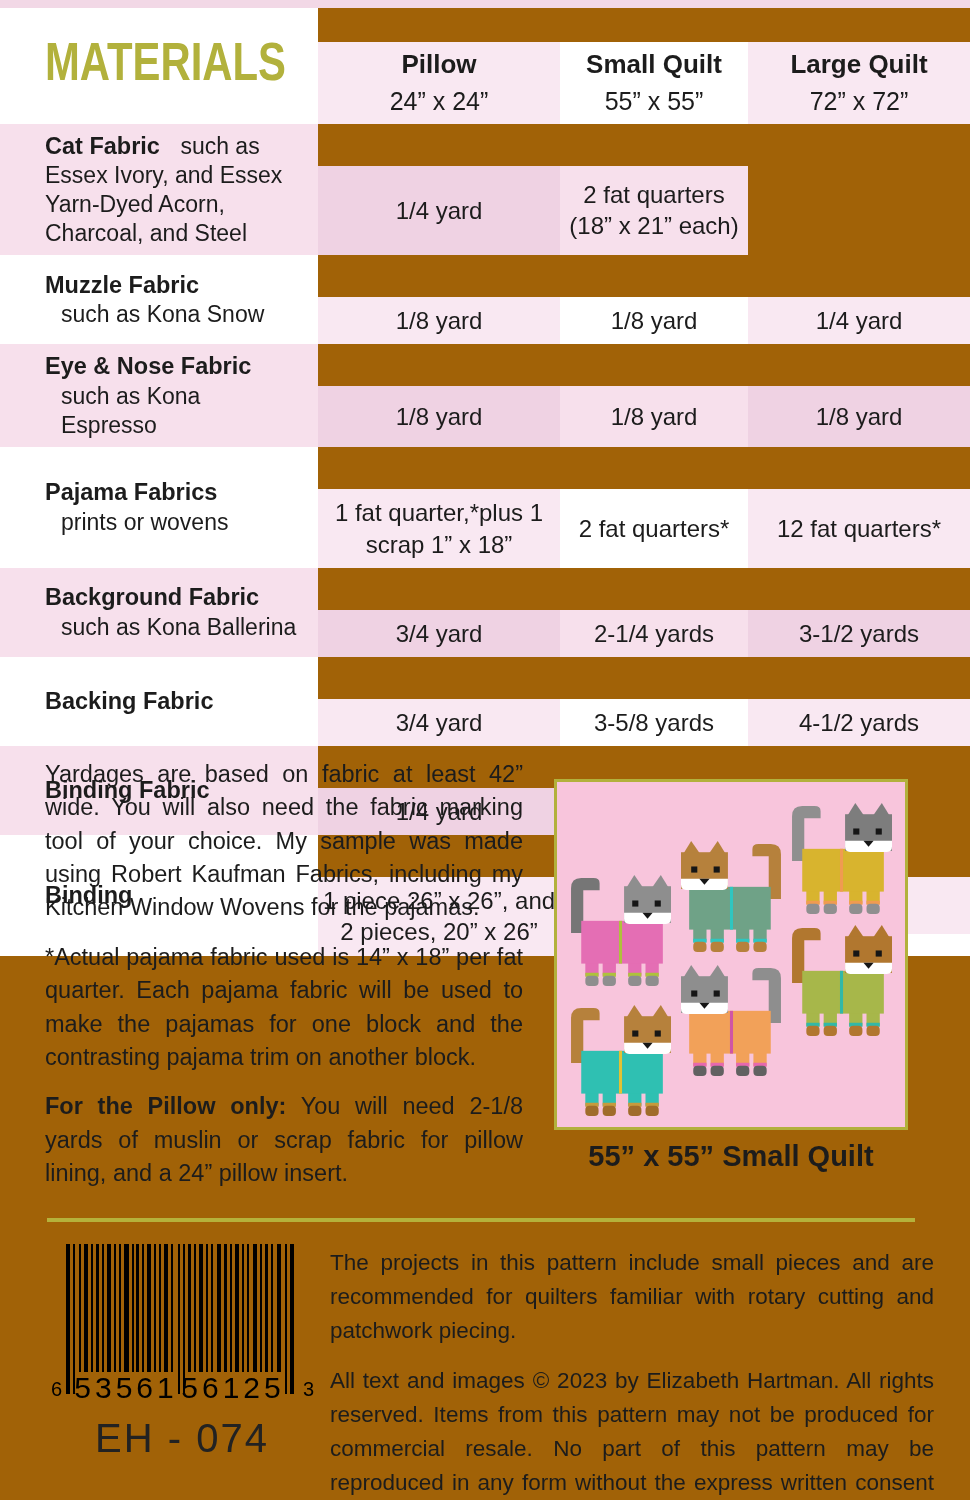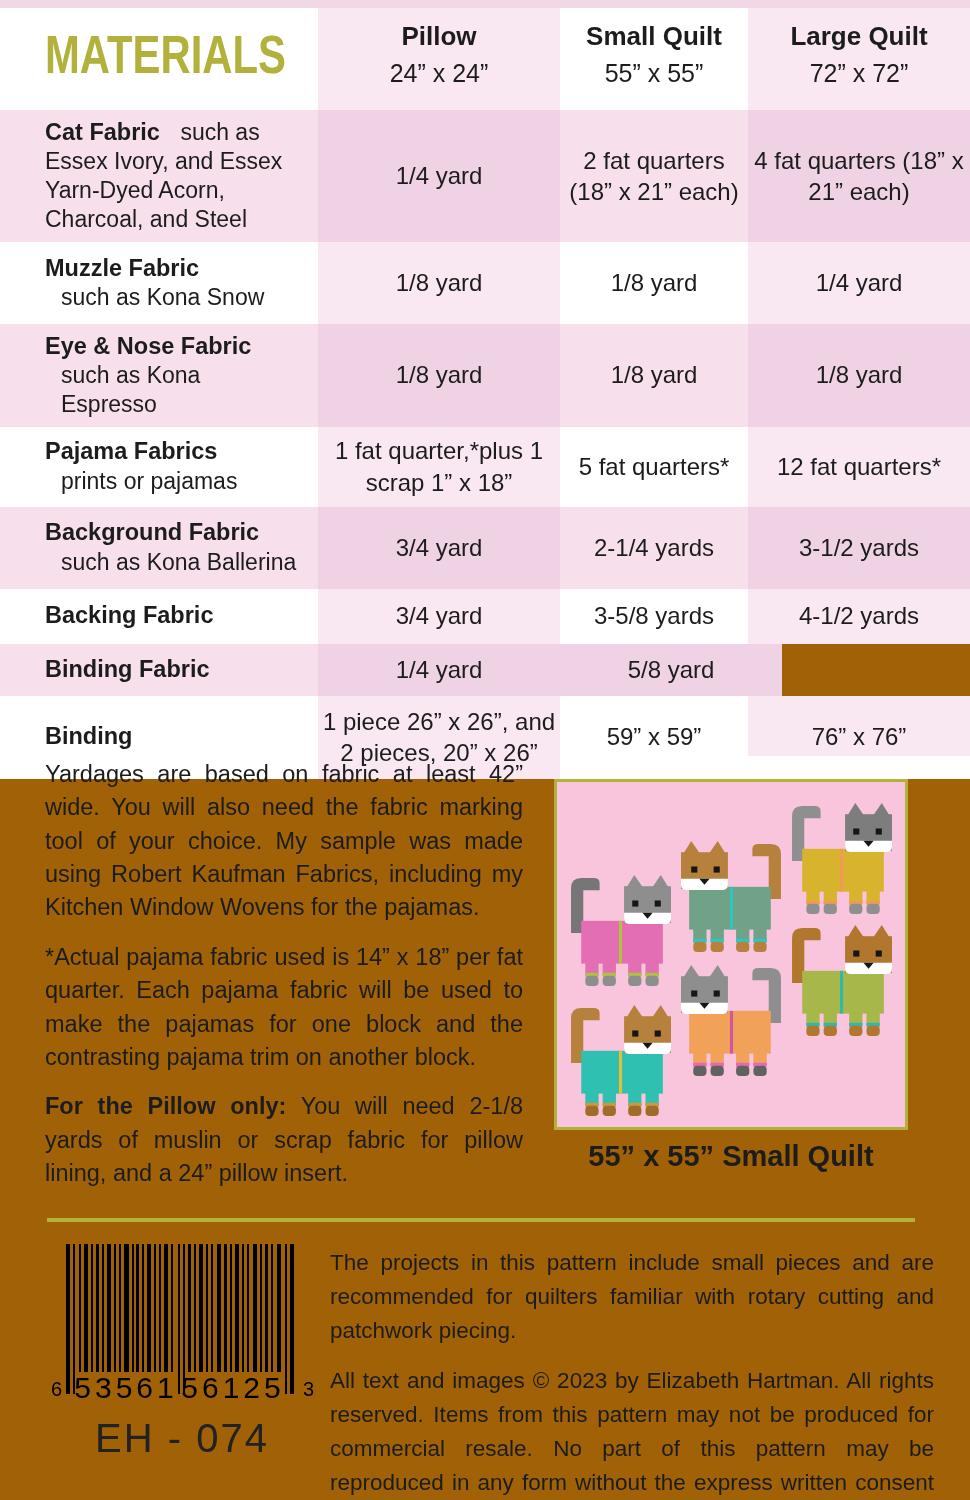--- a/index.html
+++ b/index.html
@@ -6,21 +6,21 @@
   .page{position:relative;width:970px;height:1500px;background:#a16207;overflow:hidden;
         font-family:"Liberation Sans",sans-serif;color:#1c1c1c;}
   .topstrip{position:absolute;top:0;left:0;width:970px;height:8px;background:#f2d8e6;z-index:3;}
 
   
   .mtable{position:absolute;top:0;left:0;width:970px;}
   .trow{display:flex;width:970px;}
   .cell{box-sizing:border-box;display:flex;flex-direction:column;justify-content:center;}
   .c1{width:318px;padding:8px 16px 8px 45px;align-items:flex-start;text-align:left;}
   .c2{width:242px;} .c3{width:188px;} .c4{width:222px;}
-  .vcell{align-items:center;text-align:center;padding:8px 2px;font-size:24px;line-height:1.3;}
+  .vcell{align-items:center;text-align:center;padding:8px 2px;font-size:24px;line-height:1.3;margin-top:42px;}
   .row-white .cell{background:#ffffff;}
   .row-pink  .cell{background:#f7e0ec;}
   .row-white .stripe{background:#f9e8f2;}
   .row-pink  .stripe{background:#efd2e3;}
   .short-stripe{background:linear-gradient(to bottom,#f9e8f2 0 72%,#ffffff 72%) !important;}
   .h-header{min-height:110px;} .h-cat{min-height:110px;} .h-muzzle{min-height:82px;}
   .h-eye{min-height:86px;} .h-pajama{min-height:80px;} .h-bg{min-height:82px;}
   .h-backing{min-height:55px;} .h-binding{min-height:52px;} .h-batting{min-height:83px;}
   .title{font-size:45px;font-weight:bold;color:#b2b13c;letter-spacing:0px;
          display:inline-block;transform:scale(0.93,1.18);transform-origin:left center;}
@@ -79,21 +79,20 @@
 
     <div class="trow row-pink h-cat">
       <div class="cell c1">
         <div>
           <span class="fabname">Cat Fabric</span>
           <span class="fabdesc">such as Essex Ivory, and Essex Yarn-Dyed Acorn, Charcoal, and Steel</span>
         </div>
       </div>
       <div class="cell c2 stripe vcell">1/4 yard</div>
       <div class="cell c3 vcell">2 fat quarters (18” x 21” each)</div>
-      <div class="cell c4 stripe vcell">4 fat quarters (18” x 21” each)</div>
     </div>
 
     <div class="trow row-white h-muzzle">
       <div class="cell c1">
         <div>
           <span class="fabname blockdesc">Muzzle Fabric</span>
           <span class="fabdesc blockdesc">such as Kona Snow</span>
         </div>
       </div>
       <div class="cell c2 stripe vcell">1/8 yard</div>
@@ -110,25 +109,25 @@
       </div>
       <div class="cell c2 stripe vcell">1/8 yard</div>
       <div class="cell c3 vcell">1/8 yard</div>
       <div class="cell c4 stripe vcell">1/8 yard</div>
     </div>
 
     <div class="trow row-white h-pajama">
       <div class="cell c1">
         <div>
           <span class="fabname blockdesc">Pajama Fabrics</span>
-          <span class="fabdesc blockdesc">prints or pajamas</span>
+          <span class="fabdesc blockdesc">prints or wovens</span>
         </div>
       </div>
       <div class="cell c2 stripe vcell">1 fat quarter,*plus 1 scrap 1” x 18”</div>
-      <div class="cell c3 vcell">5 fat quarters*</div>
+      <div class="cell c3 vcell">2 fat quarters*</div>
       <div class="cell c4 stripe vcell">12 fat quarters*</div>
     </div>
 
     <div class="trow row-pink h-bg">
       <div class="cell c1">
         <div>
           <span class="fabname blockdesc">Background Fabric</span>
           <span class="fabdesc blockdesc">such as Kona Ballerina</span>
         </div>
       </div>

